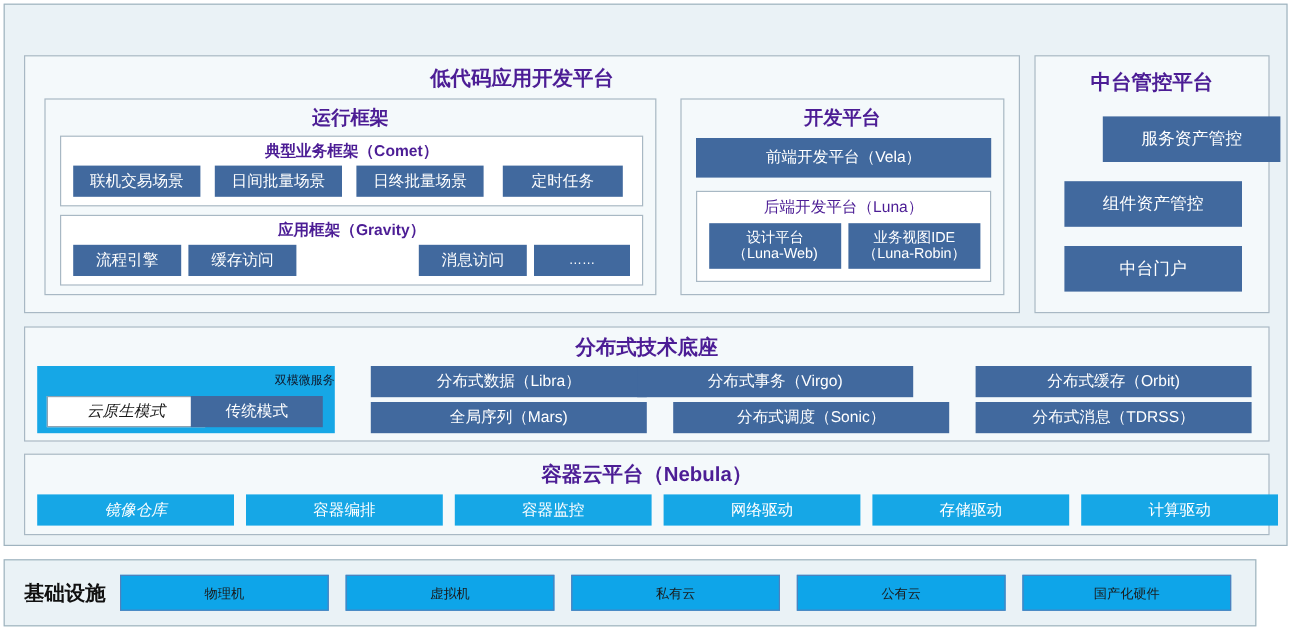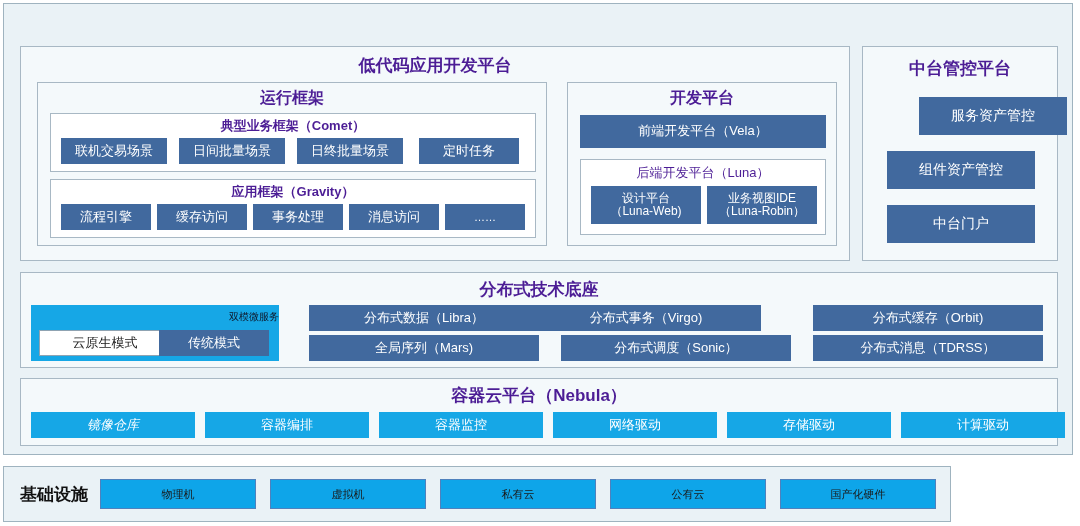--- a/index.html
+++ b/index.html
@@ -28,21 +28,21 @@
     width: 1070px;
     height: 452px;
     box-sizing: border-box;
     background: #eaf2f6;
     border: 1px solid #9fb3bf;
   }
   .panel-infra {
     position: absolute;
     left: 3px;
     top: 466px;
-    width: 948px;
+    width: 1044px;
     height: 56px;
     box-sizing: border-box;
     background: #eaf2f6;
     border: 1px solid #9fb3bf;
     display: flex;
     align-items: center;
   }
 
   
   .doc-title {
@@ -178,21 +178,20 @@
           <div class="chip" style="left:10px; top:24px; width:106px; height:26px;">联机交易场景</div>
           <div class="chip" style="left:128px; top:24px; width:106px; height:26px;">日间批量场景</div>
           <div class="chip" style="left:246px; top:24px; width:106px; height:26px;">日终批量场景</div>
           <div class="chip" style="left:368px; top:24px; width:100px; height:26px;">定时任务</div>
         </div>
 
         <div class="wbox plain" style="left:12px; top:96px; width:486px; height:59px;">
           <div class="sec-title" style="top:3px; font-size:13px; font-weight:bold;">应用框架（Gravity）</div>
           <div class="chip" style="left:10px; top:24px; width:90px; height:26px;">流程引擎</div>
           <div class="chip" style="left:106px; top:24px; width:90px; height:26px;">缓存访问</div>
-          <div class="chip" style="left:202px; top:24px; width:90px; height:26px;">事务处理</div>
           <div class="chip" style="left:298px; top:24px; width:90px; height:26px;">消息访问</div>
           <div class="chip" style="left:394px; top:24px; width:80px; height:26px; font-size:11px;">……</div>
         </div>
       </div>
 
       <div class="wbox" style="left:546px; top:35px; width:270px; height:164px;">
         <div class="sec-title" style="top:5px; font-size:16px;">开发平台</div>
 
         <div class="chip" style="left:12px; top:32px; width:246px; height:33px;">前端开发平台（Vela）</div>
 
@@ -211,21 +210,21 @@
       <div class="chip" style="left:24px; top:50px; width:148px; height:38px; font-size:14px;margin-left:32px;">服务资产管控</div>
       <div class="chip" style="left:24px; top:104px; width:148px; height:38px; font-size:14px;">组件资产管控</div>
       <div class="chip" style="left:24px; top:158px; width:148px; height:38px; font-size:14px;">中台门户</div>
     </div>
 
     <div class="wbox" style="left:16px; top:268px; width:1038px; height:96px;">
       <div class="sec-title" style="top:5px; font-size:17px;">分布式技术底座</div>
 
       <div class="cyanpanel" style="left:10px; top:32px; width:248px; height:56px;">
         <div class="grp-title">双模微服务</div>
-        <div class="chip white" style="left:8px; top:25px; width:132px; height:26px;">云原生模式</div>
+        <div class="chip white" style="left:8px; top:25px; width:132px; height:26px;font-style:italic;">云原生模式</div>
         <div class="chip" style="left:128px; top:25px; width:110px; height:26px;">传统模式</div>
       </div>
 
       <div class="chip" style="left:288px; top:32px; width:230px; height:26px;">分布式数据（Libra）</div>
       <div class="chip" style="left:288px; top:62px; width:230px; height:26px;">全局序列（Mars)</div>
 
       <div class="chip" style="left:510px; top:32px; width:230px; height:26px;">分布式事务（Virgo)</div>
       <div class="chip" style="left:540px; top:62px; width:230px; height:26px;">分布式调度（Sonic）</div>
 
       <div class="chip" style="left:792px; top:32px; width:230px; height:26px;">分布式缓存（Orbit)</div>

